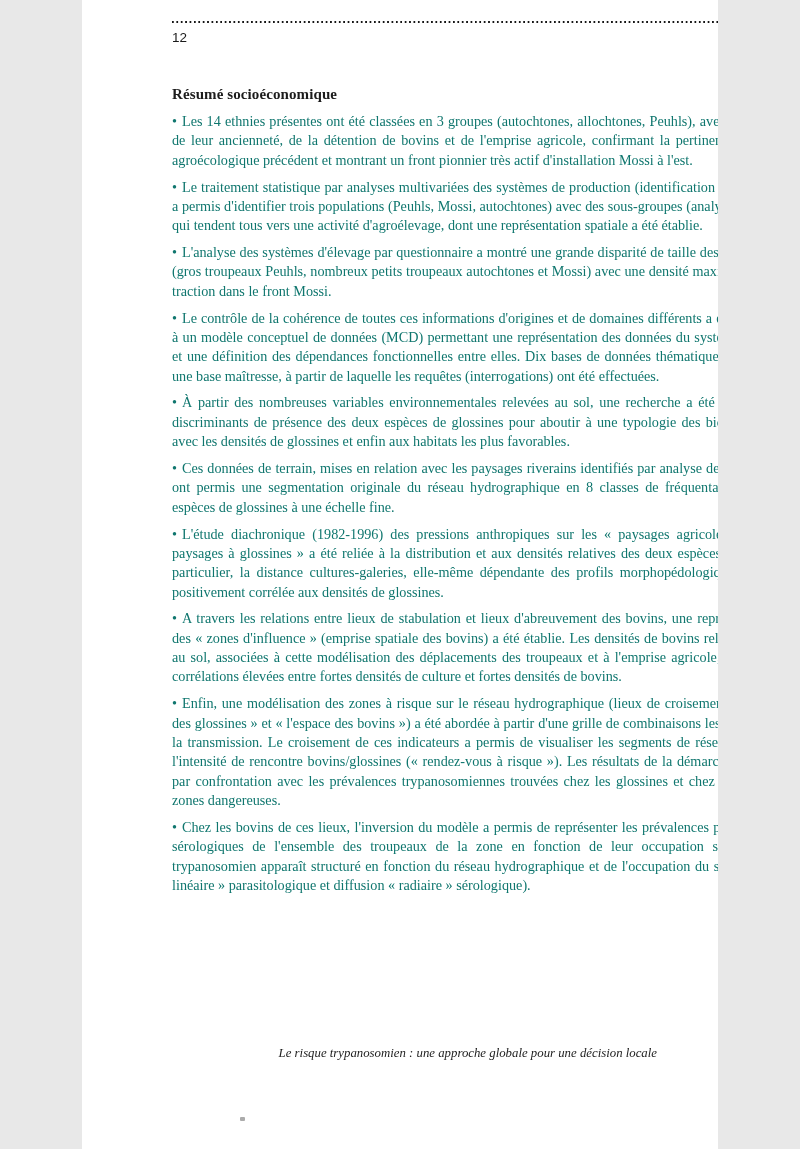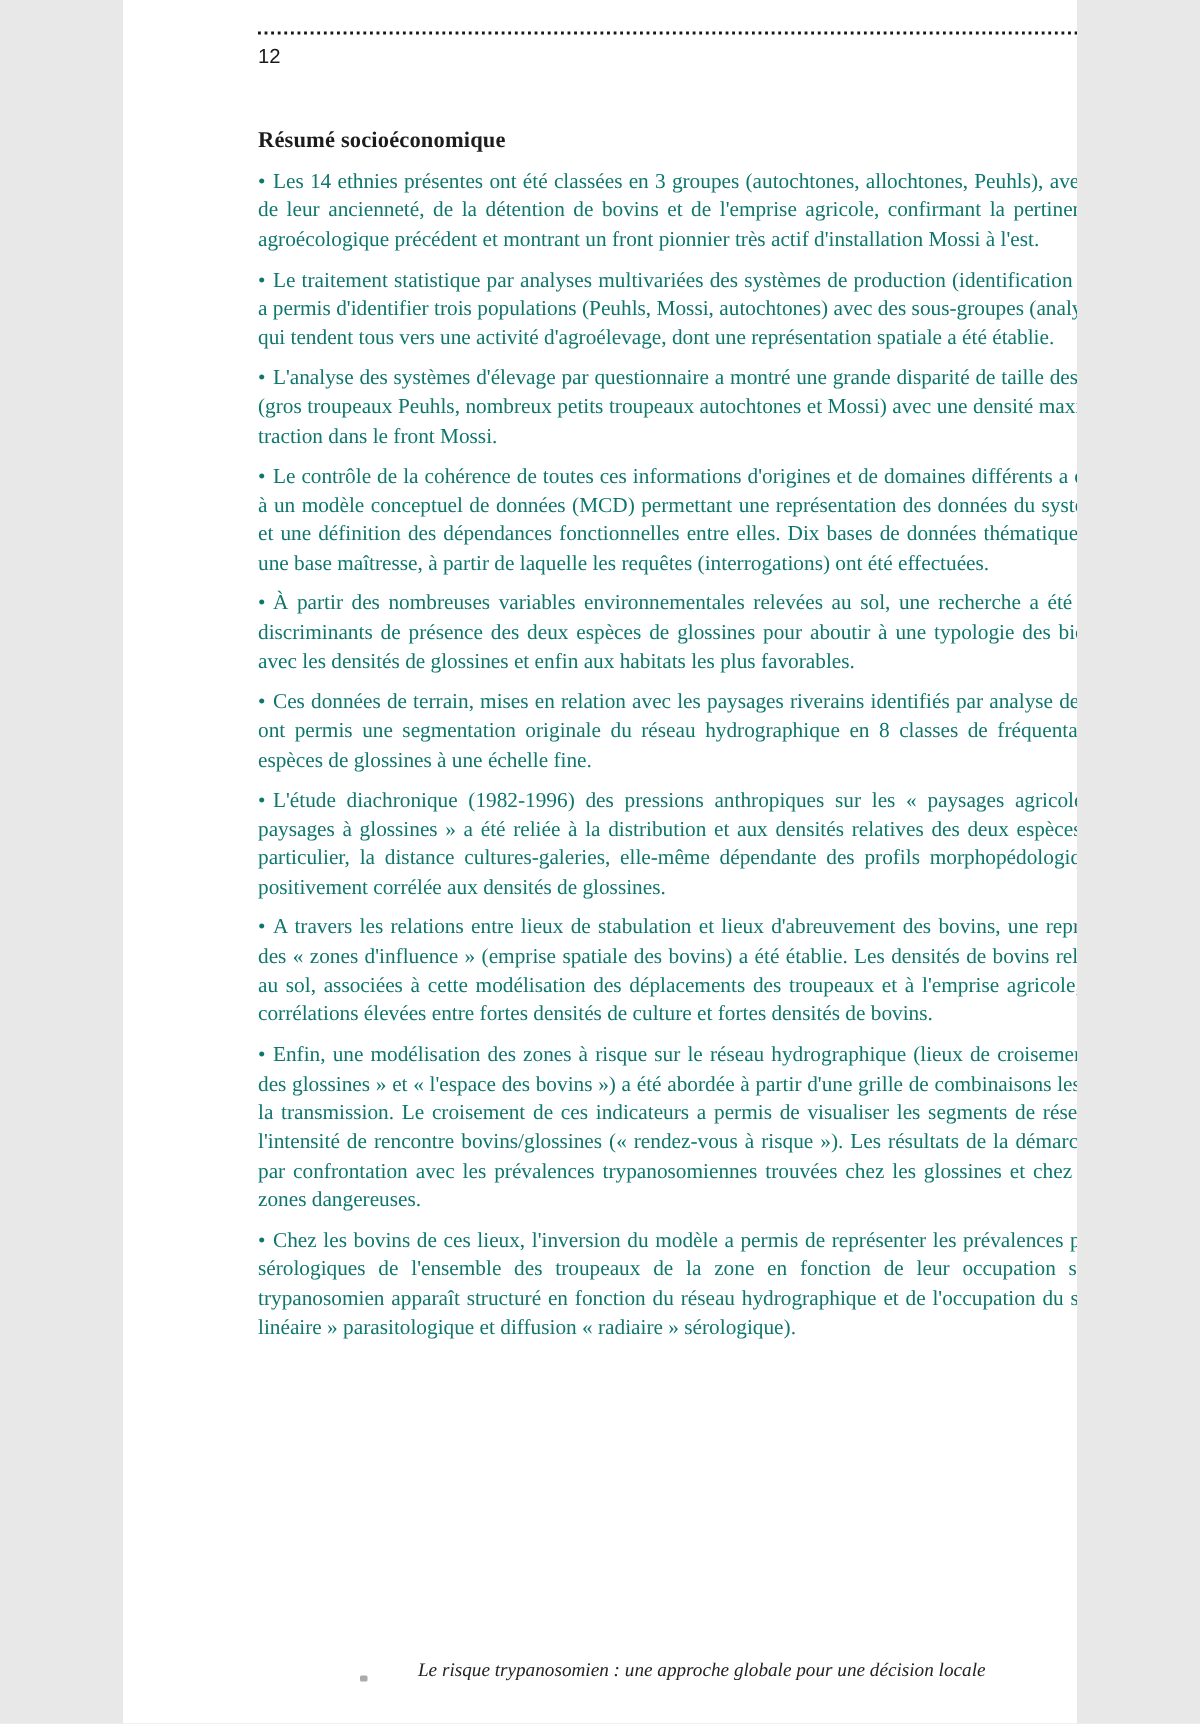--- a/index.html
+++ b/index.html
@@ -61,21 +61,21 @@
     color: #0f766e;
   }
   .bullet-glyph {
     display: inline-block;
     padding-right: 5px;
   }
   
   .footer {
     position: absolute;
     right: 61px;
-    top: 1106px;
+    top: 1046px;
     font-size: 12.8px;
     font-style: italic;
     color: #222222;
     white-space: nowrap;
   }
   
   .corner-artifact {
     position: absolute;
     left: 773px;
     top: 2px;

